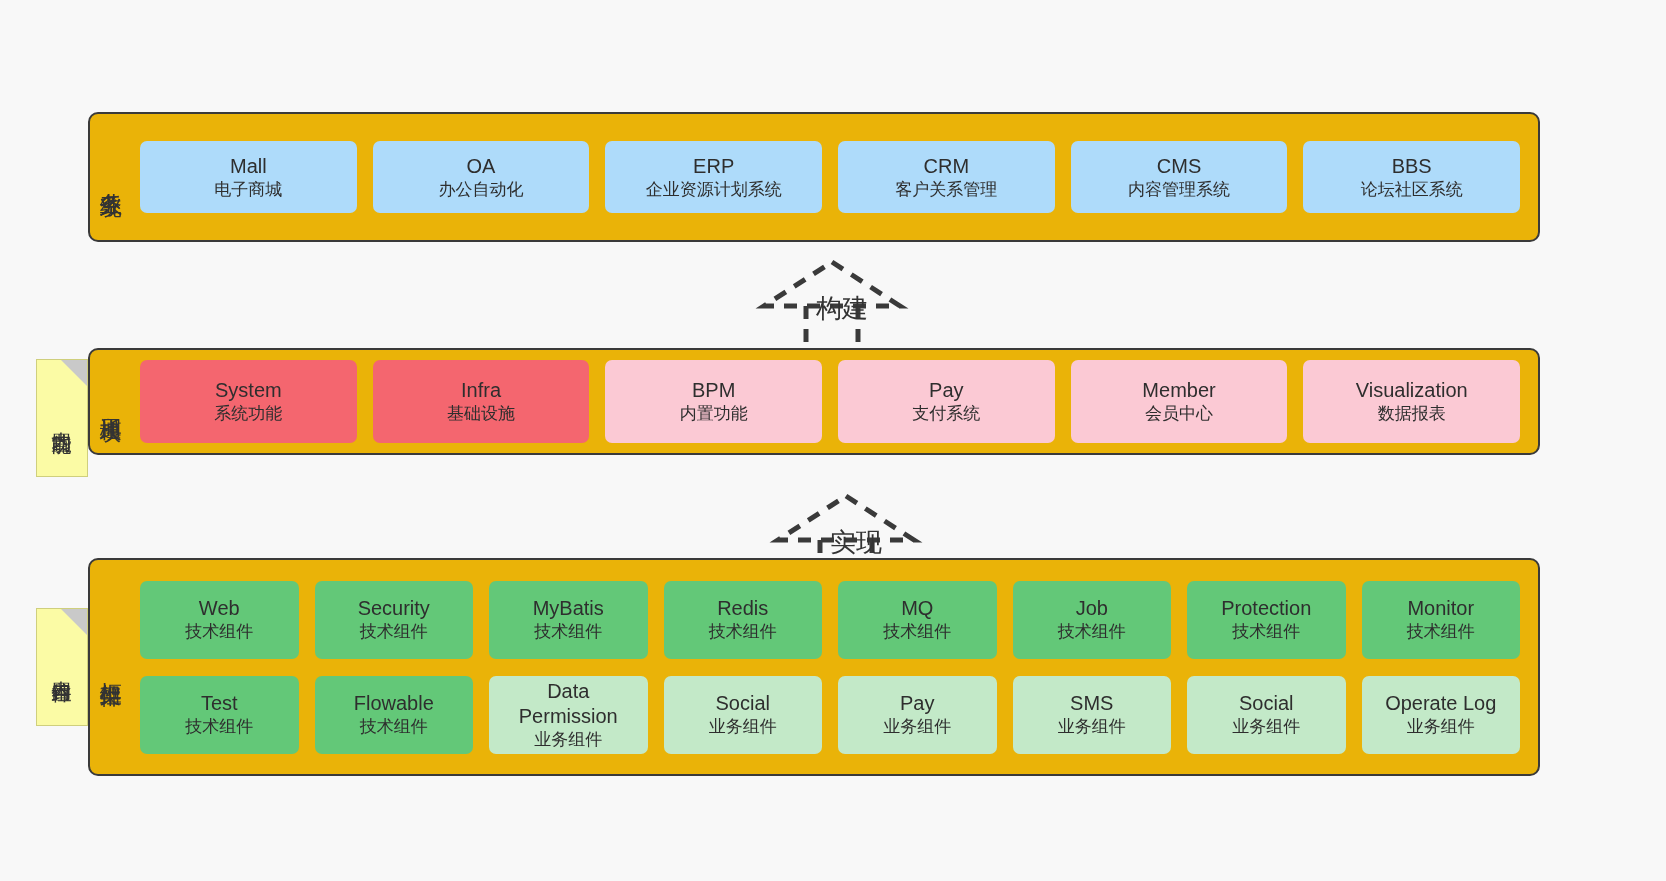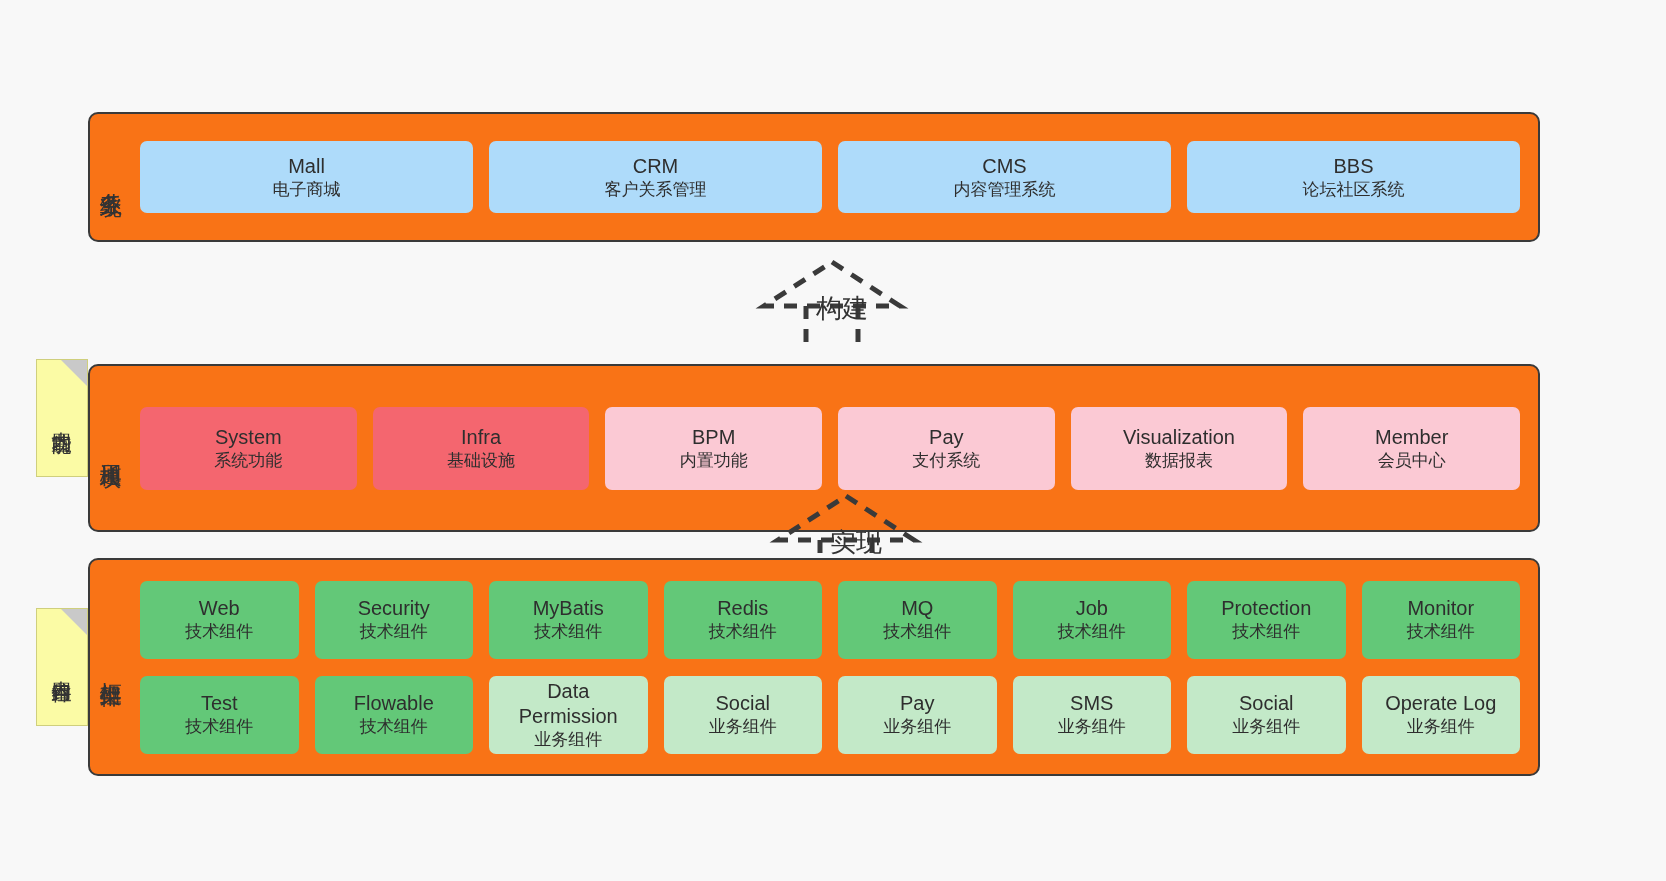--- a/index.html
+++ b/index.html
@@ -9,21 +9,21 @@
     background: #f8f8f8;
     font-family: "Liberation Sans", "DejaVu Sans", sans-serif;
     color: #333333;
     overflow: hidden;
   }
   #canvas { position: relative; width: 1666px; height: 881px; }
 
   
   .layer {
     position: absolute;
-    background: #f97316;
+    background: #eab308;
     border: 2px solid #3a3a3a;
     border-radius: 10px;
     display: flex;
     align-items: stretch;
   }
   .layer-title {
     flex: 0 0 auto;
     width: 42px;
     display: flex;
     align-items: center;
@@ -118,20 +118,28 @@
 
   <div class="layer layer-biz" style="left:88px; top:112px; width:1452px; height:130px;">
     <div class="layer-title">业务系统</div>
     <div class="layer-body">
       <div class="row">
         <div class="node blue">
           <span class="en">Mall</span>
           <span class="cn">电子商城</span>
         </div>
         <div class="node blue">
+          <span class="en">OA</span>
+          <span class="cn">办公自动化</span>
+        </div>
+        <div class="node blue">
+          <span class="en">ERP</span>
+          <span class="cn">企业资源计划系统</span>
+        </div>
+        <div class="node blue">
           <span class="en">CRM</span>
           <span class="cn">客户关系管理</span>
         </div>
         <div class="node blue">
           <span class="en">CMS</span>
           <span class="cn">内容管理系统</span>
         </div>
         <div class="node blue">
           <span class="en">BBS</span>
           <span class="cn">论坛社区系统</span>
@@ -149,47 +157,47 @@
       <path d="M100 48 L100 88" fill="none" stroke="#3a3a3a" stroke-width="5" stroke-dasharray="13 10"></path>
     </svg>
     <span class="arrow-label" style="left:58px; top:33px;">构建</span>
   </div>
 
   <div class="note" style="left:36px; top:359px; width:52px; height:118px;">
     <span class="fold"></span>
     <span>内置功能</span>
   </div>
 
-  <div class="layer layer-mod" style="left:88px; top:348px; width:1452px; height:168px;margin-top:16px;">
+  <div class="layer layer-mod" style="left:88px; top:348px; width:1452px; height:107px;">
     <div class="layer-title">通用模块</div>
     <div class="layer-body">
       <div class="row">
         <div class="node red">
           <span class="en">System</span>
           <span class="cn">系统功能</span>
         </div>
         <div class="node red">
           <span class="en">Infra</span>
           <span class="cn">基础设施</span>
         </div>
         <div class="node pink">
           <span class="en">BPM</span>
           <span class="cn">内置功能</span>
         </div>
         <div class="node pink">
           <span class="en">Pay</span>
           <span class="cn">支付系统</span>
         </div>
         <div class="node pink">
+          <span class="en">Member</span>
+          <span class="cn">会员中心</span>
+        </div>
+        <div class="node pink">
           <span class="en">Visualization</span>
           <span class="cn">数据报表</span>
-        </div>
-        <div class="node pink">
-          <span class="en">Member</span>
-          <span class="cn">会员中心</span>
         </div>
       </div>
     </div>
   </div>
 
   <div class="arrow" style="left:772px; top:492px;">
     <svg width="148" height="90" viewBox="0 0 148 90" aria-hidden="true">
       <path d="M74 4 L142 48 L6 48 Z" fill="none" stroke="#3a3a3a" stroke-width="5" stroke-dasharray="13 10" stroke-linecap="butt"></path>
       <path d="M48 48 L48 88" fill="none" stroke="#3a3a3a" stroke-width="5" stroke-dasharray="13 10"></path>
       <path d="M100 48 L100 88" fill="none" stroke="#3a3a3a" stroke-width="5" stroke-dasharray="13 10"></path>

